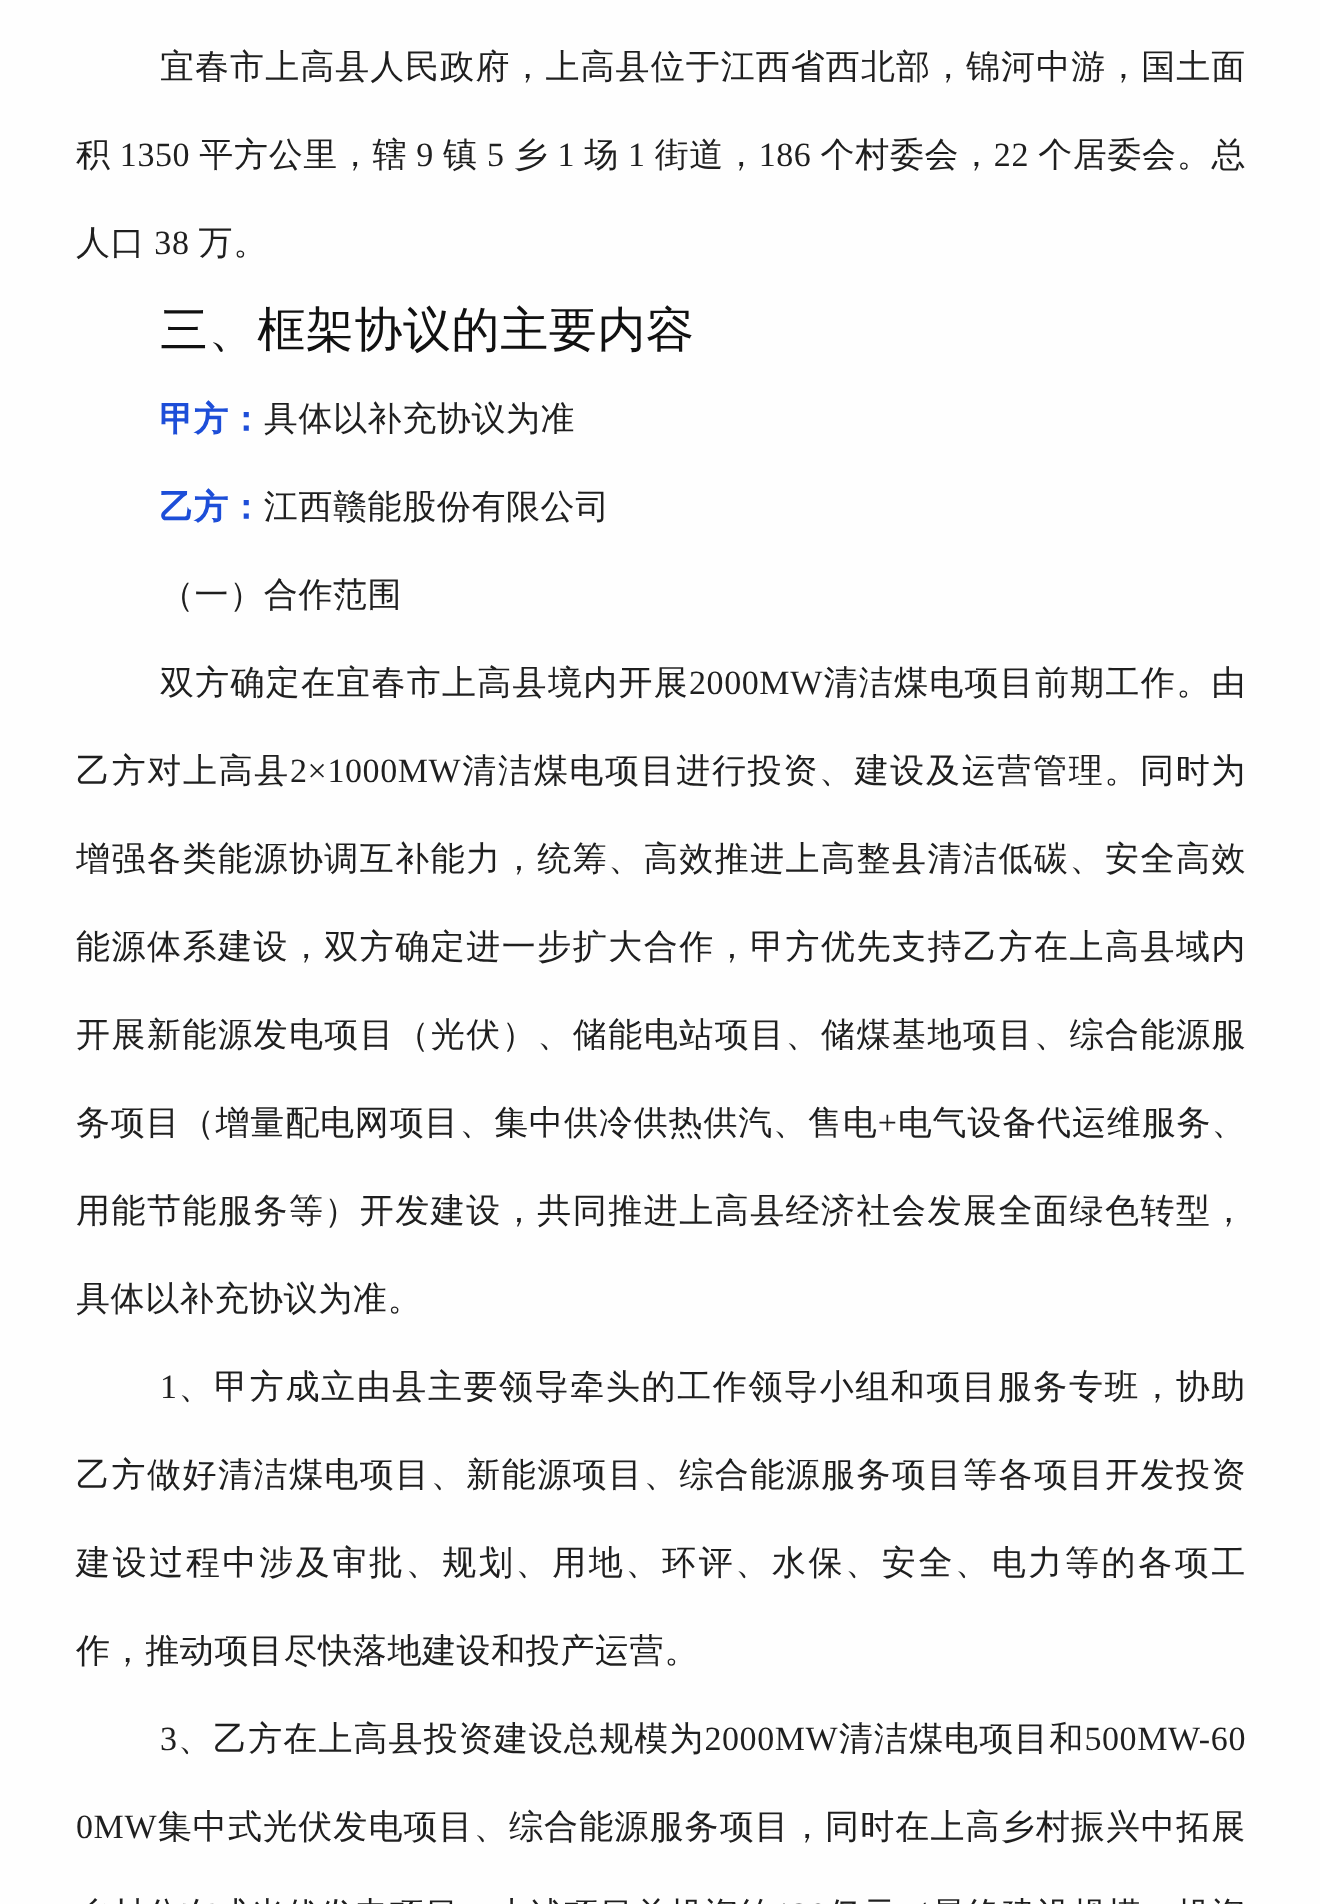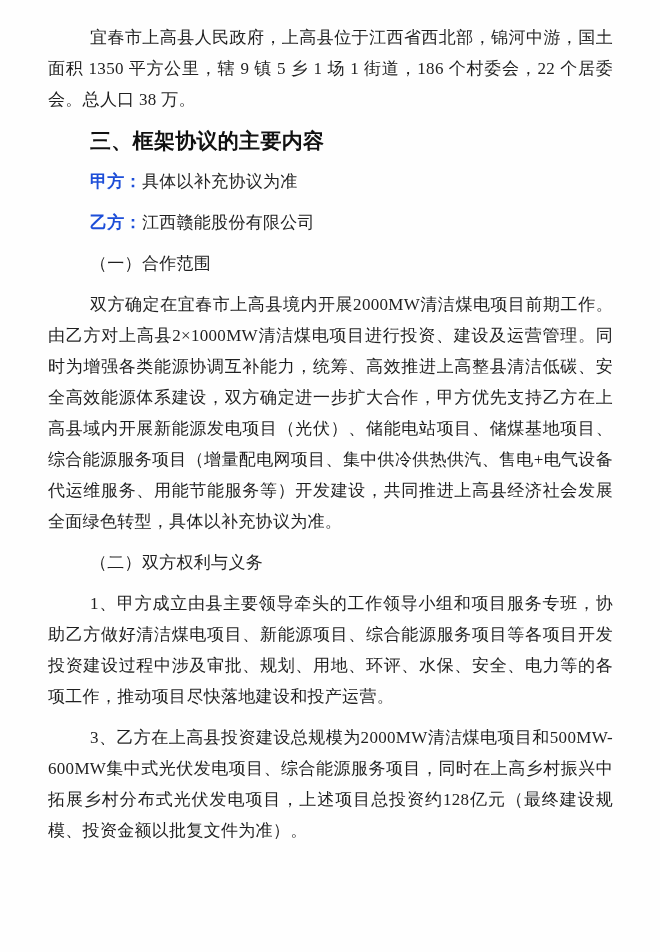--- a/index.html
+++ b/index.html
@@ -16,32 +16,32 @@
   .page {
     box-sizing: border-box;
     width: 660px;
     height: 952px;
     padding: 12px 37px 0 38px;
     background: #fefefe;
     color: #1f1f1f;
     overflow: hidden;
   }
   .para {
-    margin: 10px;
+    margin: 0;
     font-size: 17px;
-    line-height: 31px;
+    line-height: 44px;
     text-align: justify;
     text-indent: 42px;
     letter-spacing: 0.3px;
     word-break: break-all;
   }
   .para.heading {
     font-family: "Liberation Sans", sans-serif;
-    font-weight: bold;
-    font-size: 21px;
+    font-weight: normal;
+    font-size: 24px;
     text-align: left;
     color: #111;
   }
   .para.subheading {
     text-align: left;
   }
   .para.labeled {
     text-align: left;
   }
   .party-label {
@@ -55,17 +55,16 @@
 <body>
 
 <div class="page">
   <div>
       <p class="para body">宜春市上高县人民政府，上高县位于江西省西北部，锦河中游，国土面积 1350 平方公里，辖 9 镇 5 乡 1 场 1 街道，186 个村委会，22 个居委会。总人口 38 万。</p>
       <p class="para heading">三、框架协议的主要内容</p>
       <p class="para labeled"><span class="party-label">甲方：</span><span>具体以补充协议为准</span></p>
       <p class="para labeled"><span class="party-label">乙方：</span><span>江西赣能股份有限公司</span></p>
       <p class="para subheading">（一）合作范围</p>
       <p class="para body">双方确定在宜春市上高县境内开展2000MW清洁煤电项目前期工作。由乙方对上高县2×1000MW清洁煤电项目进行投资、建设及运营管理。同时为增强各类能源协调互补能力，统筹、高效推进上高整县清洁低碳、安全高效能源体系建设，双方确定进一步扩大合作，甲方优先支持乙方在上高县域内开展新能源发电项目（光伏）、储能电站项目、储煤基地项目、综合能源服务项目（增量配电网项目、集中供冷供热供汽、售电+电气设备代运维服务、用能节能服务等）开发建设，共同推进上高县经济社会发展全面绿色转型，具体以补充协议为准。</p>
-      <p class="para subheading">（二）双方权利与义务</p>
       <p class="para body">1、甲方成立由县主要领导牵头的工作领导小组和项目服务专班，协助乙方做好清洁煤电项目、新能源项目、综合能源服务项目等各项目开发投资建设过程中涉及审批、规划、用地、环评、水保、安全、电力等的各项工作，推动项目尽快落地建设和投产运营。</p>
       <p class="para body">3、乙方在上高县投资建设总规模为2000MW清洁煤电项目和500MW-600MW集中式光伏发电项目、综合能源服务项目，同时在上高乡村振兴中拓展乡村分布式光伏发电项目，上述项目总投资约128亿元（最终建设规模、投资金额以批复文件为准）。</p>
     </div>
 </div>
 
 </body></html>

